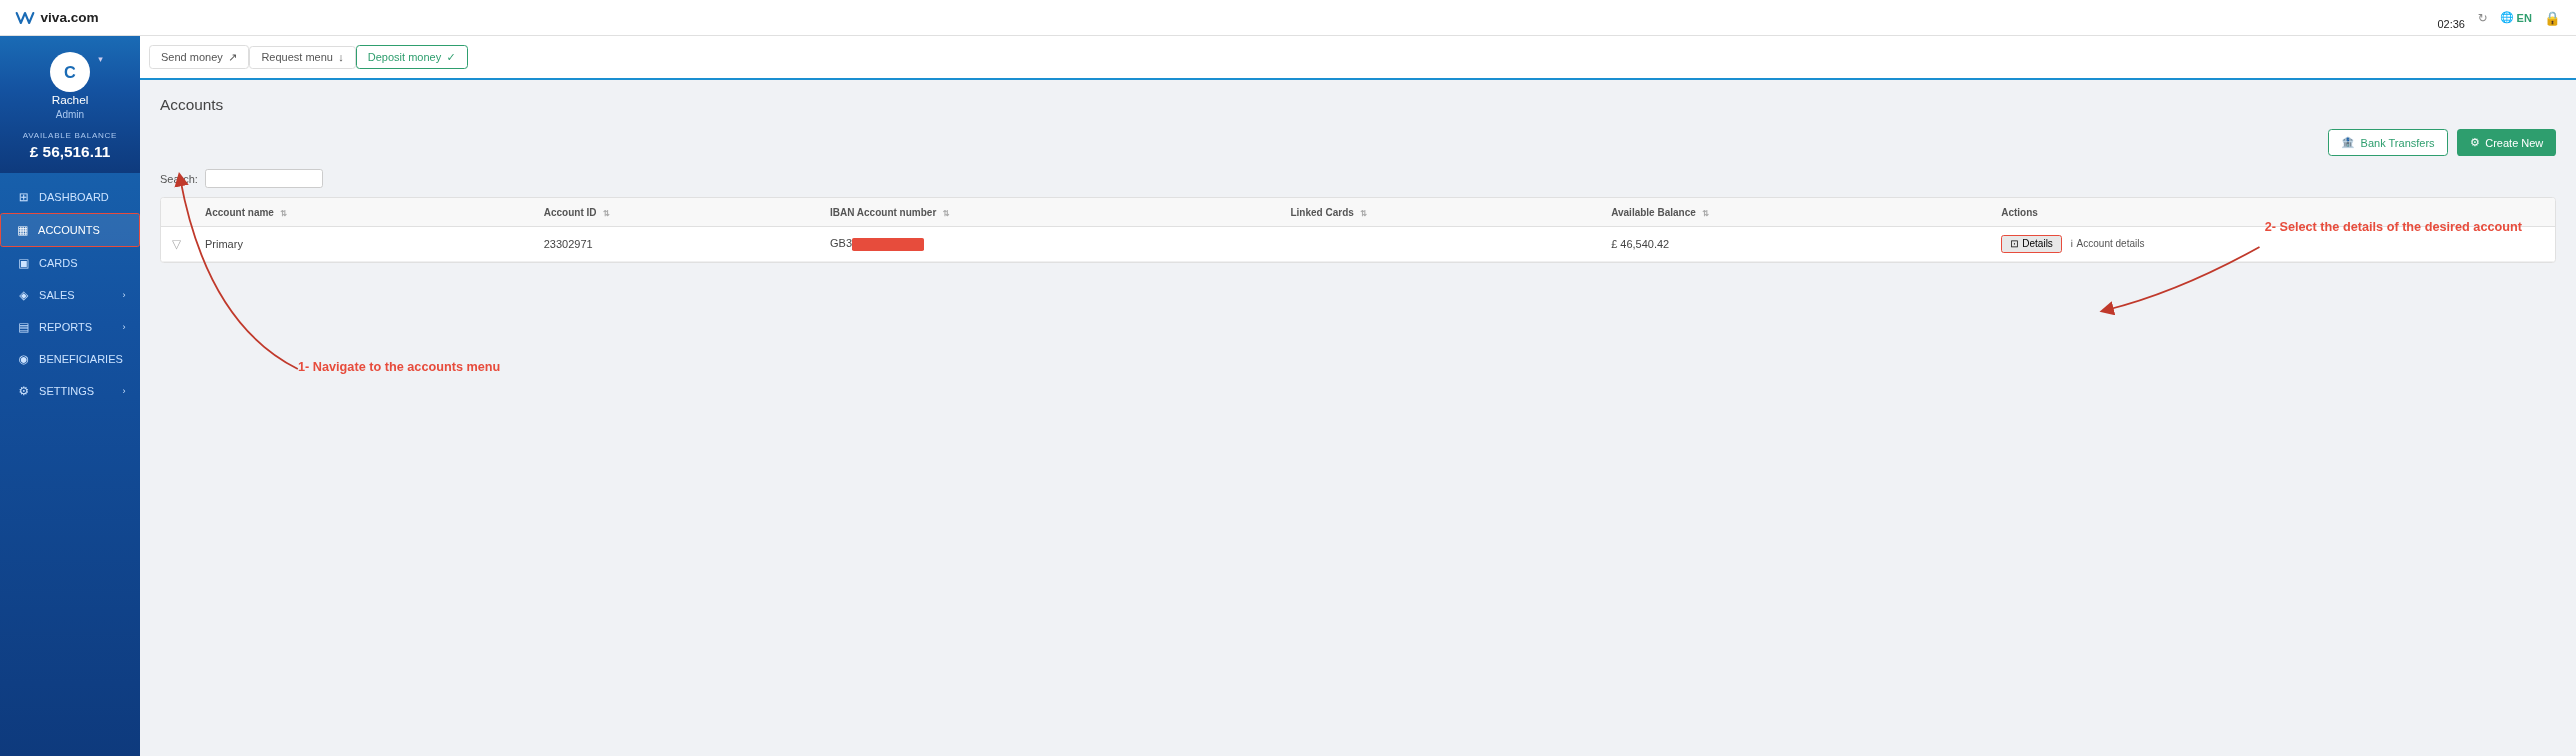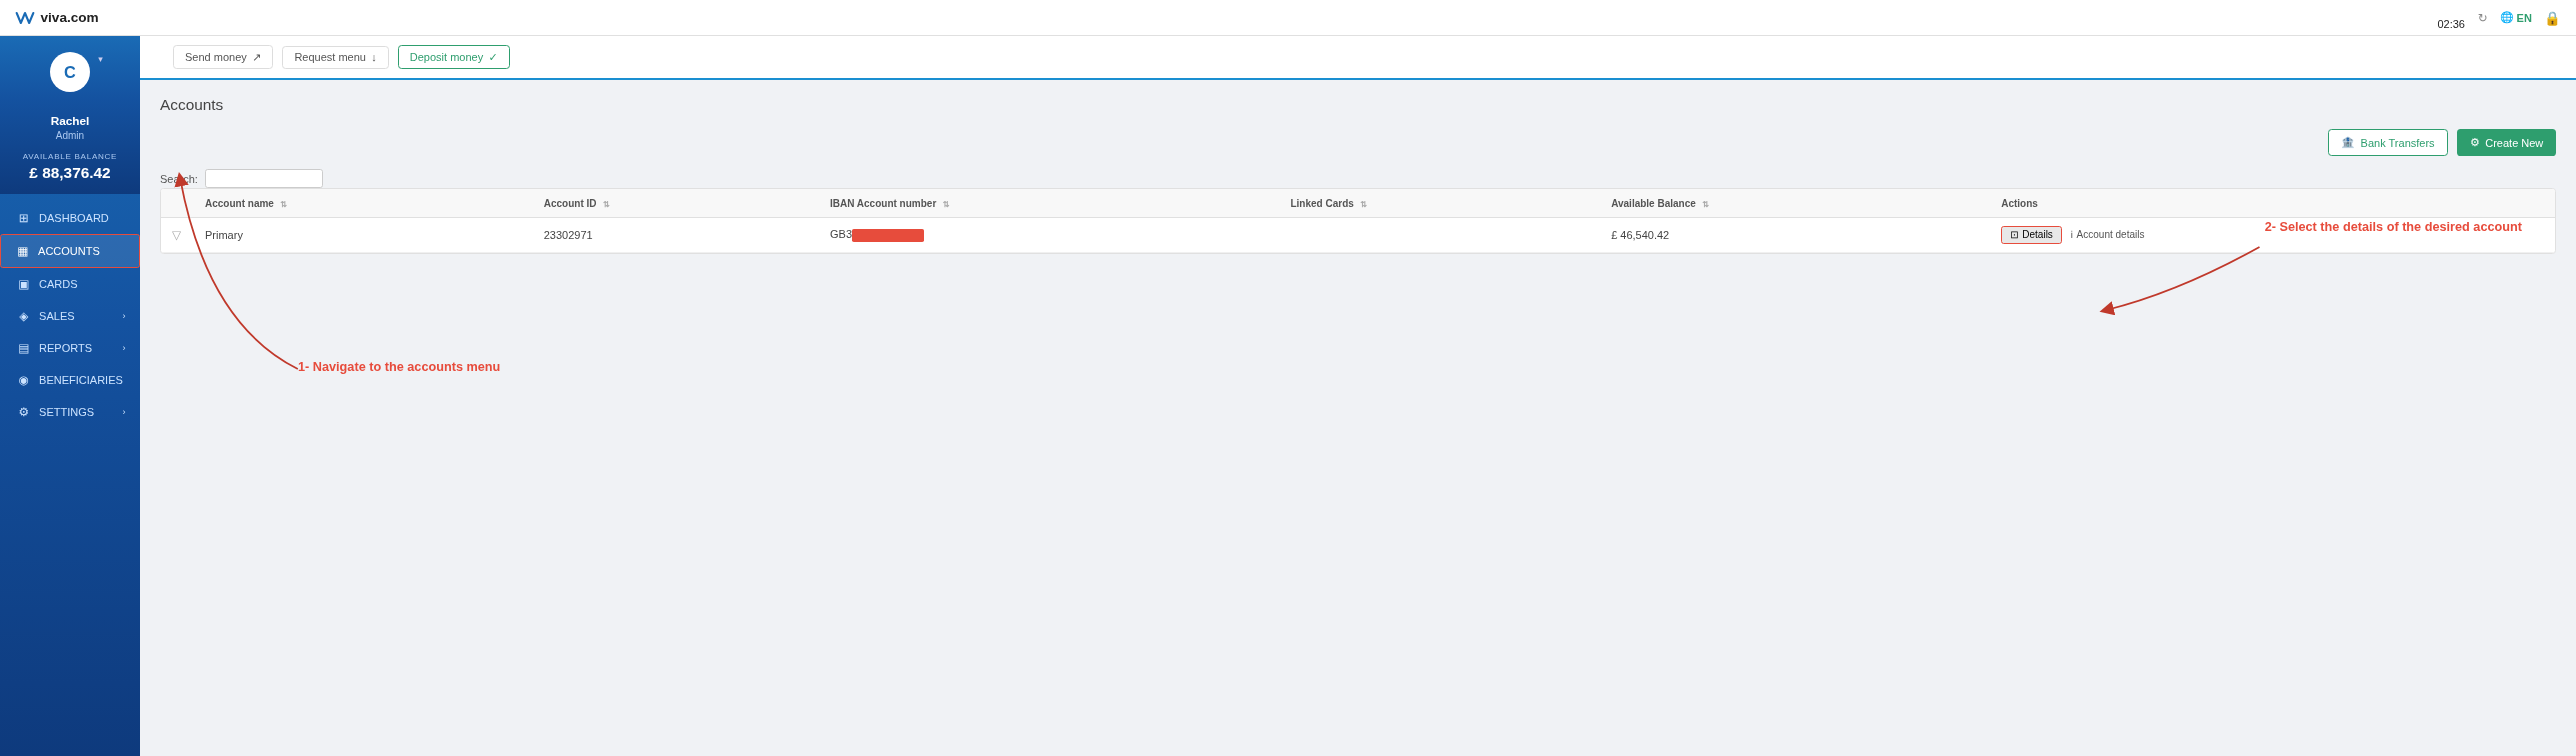--- a/index.html
+++ b/index.html
@@ -14,48 +14,48 @@
     .topbar-settings-icon { color: #888; cursor: pointer; font-size: 13.6px; }
 
     
     .layout { display: flex; margin-top: 36px; height: calc(100vh - 36px); }
 
     
     .sidebar { width: 140px; background: linear-gradient(180deg, #1a6bb5 0%, #1452a0 40%, #0e3a7d 100%); display: flex; flex-direction: column; align-items: center; padding-top: 0; flex-shrink: 0; }
     .sidebar-avatar-area { width: 100%; display: flex; flex-direction: column; align-items: center; padding: 16.3px 0 12.7px; background: inherit; }
     .avatar-circle { width: 40px; height: 40px; border-radius: 50%; background: #fff; display: flex; align-items: center; justify-content: center; font-size: 16.3px; font-weight: bold; color: #1a6bb5; position: relative; }
     .avatar-dropdown { position: absolute; top: 1.8px; right: -12.7px; color: #cce; font-size: 9px; cursor: pointer; }
-    .sidebar-name { color: #fff; font-size: 11.8px; font-weight: bold; margin-top: 22px; }
+    .sidebar-name { color: #fff; font-size: 11.8px; font-weight: normal; margin-top: 1px; }
     .sidebar-role { color: #aac8f0; font-size: 10px; margin-top: 1.8px; }
     .sidebar-balance-label { color: #aac8f0; font-size: 8.1px; letter-spacing: 0.7px; margin-top: 11px; text-transform: uppercase; }
     .sidebar-balance { color: #fff; font-size: 15.4px; font-weight: bold; margin-top: 2.7px; }
     .sidebar-nav { width: 100%; margin-top: 7.2px; }
     .sidebar-nav-item { display: flex; align-items: center; gap: 8.1px; padding: 9px 14.5px; color: #cce3ff; font-size: 11px; cursor: pointer; border-left: 2.7px solid transparent; transition: background 0.15s; }
     .sidebar-nav-item.active { color: #fff; background: rgba(255,255,255,0.1); border-left: 2.7px solid #fff; }
     .sidebar-nav-item.highlighted { border: 1.8px solid #e74c3c; border-radius: 2.7px; }
     .sidebar-nav-item .nav-icon { font-size: 11.8px; width: 14.5px; text-align: center; }
     .sidebar-nav-item .nav-arrow { margin-left: auto; font-size: 9px; }
 
     
     .main { flex: 1; display: flex; flex-direction: column; overflow: hidden; }
 
     
-    .action-bar { background: #fff; padding: 9px 33px; display: flex; align-items: center; gap: 9px; border-bottom: 2.7px solid #1a8fd1; }
+    .action-bar { background: #fff; padding: 9px 9px; display: flex; align-items: center; border-bottom: 2.7px solid #1a8fd1; }
     .action-btn { display: flex; align-items: center; gap: 5.4px; padding: 4.5px 11px; border: 0.9px solid #ddd; border-radius: 3.6px; cursor: pointer; font-size: 11px; background: #fff; color: #555; }
     .action-btn.green { color: #2e9e6e; border-color: #2e9e6e; }
 
     
     .content { flex: 1; padding: 16.3px 20px; overflow-y: auto; position: relative; }
     .page-title { font-size: 15.4px; color: #444; font-weight: 400; margin-bottom: 14.5px; }
     .toolbar-right { display: flex; justify-content: flex-end; gap: 9px; margin-bottom: 12.7px; }
     .btn-teal { background: #2e9e6e; color: #fff; border: none; border-radius: 3.6px; padding: 6.3px 12.7px; font-size: 11px; cursor: pointer; display: flex; align-items: center; gap: 5.4px; }
     .btn-teal-outline { background: #fff; color: #2e9e6e; border: 0.9px solid #2e9e6e; border-radius: 3.6px; padding: 6.3px 12.7px; font-size: 11px; cursor: pointer; display: flex; align-items: center; gap: 5.4px; }
 
     
-    .search-row { display: flex; align-items: center; gap: 7.2px; }
+    .search-row { display: flex; align-items: center; gap: 7.2px; margin-bottom: 9px; }
     .search-label { font-size: 11px; color: #555; }
     .search-input { border: 0.9px solid #ccc; border-radius: 2.7px; padding: 2.7px 7.2px; font-size: 11px; width: 118px; }
 
     
     .table-container { background: #fff; border-radius: 3.6px; border: 0.9px solid #e0e0e0; overflow: hidden; }
     table { width: 100%; border-collapse: collapse; font-size: 11px; }
     thead tr { background: #f8f8f8; border-bottom: 1.8px solid #e0e0e0; }
     thead th { padding: 8.1px 11px; text-align: left; font-weight: 600; color: #555; font-size: 10px; cursor: pointer; white-space: nowrap; }
     thead th .sort-icon { color: #aaa; margin-left: 3.6px; font-size: 8.1px; }
     tbody tr { border-bottom: 0.9px solid #f0f0f0; }
@@ -109,21 +109,21 @@
     <div class="sidebar-avatar-area">
       <div style="position:relative; display:inline-block;">
         <div class="avatar-circle">
           <span>C</span>
         </div>
         <span class="avatar-dropdown">▾</span>
       </div>
       <div class="sidebar-name">Rachel</div>
       <div class="sidebar-role">Admin</div>
       <div class="sidebar-balance-label">AVAILABLE BALANCE</div>
-      <div class="sidebar-balance">£ 88,376.42</div>
+      <div class="sidebar-balance">£ 56,516.11</div>
     </div>
     <nav class="sidebar-nav">
       <div class="sidebar-nav-item">
         <span class="nav-icon">⊞</span>
         <span>DASHBOARD</span>
       </div>
       <div class="sidebar-nav-item active highlighted">
         <span class="nav-icon">▦</span>
         <span>ACCOUNTS</span>
       </div>

